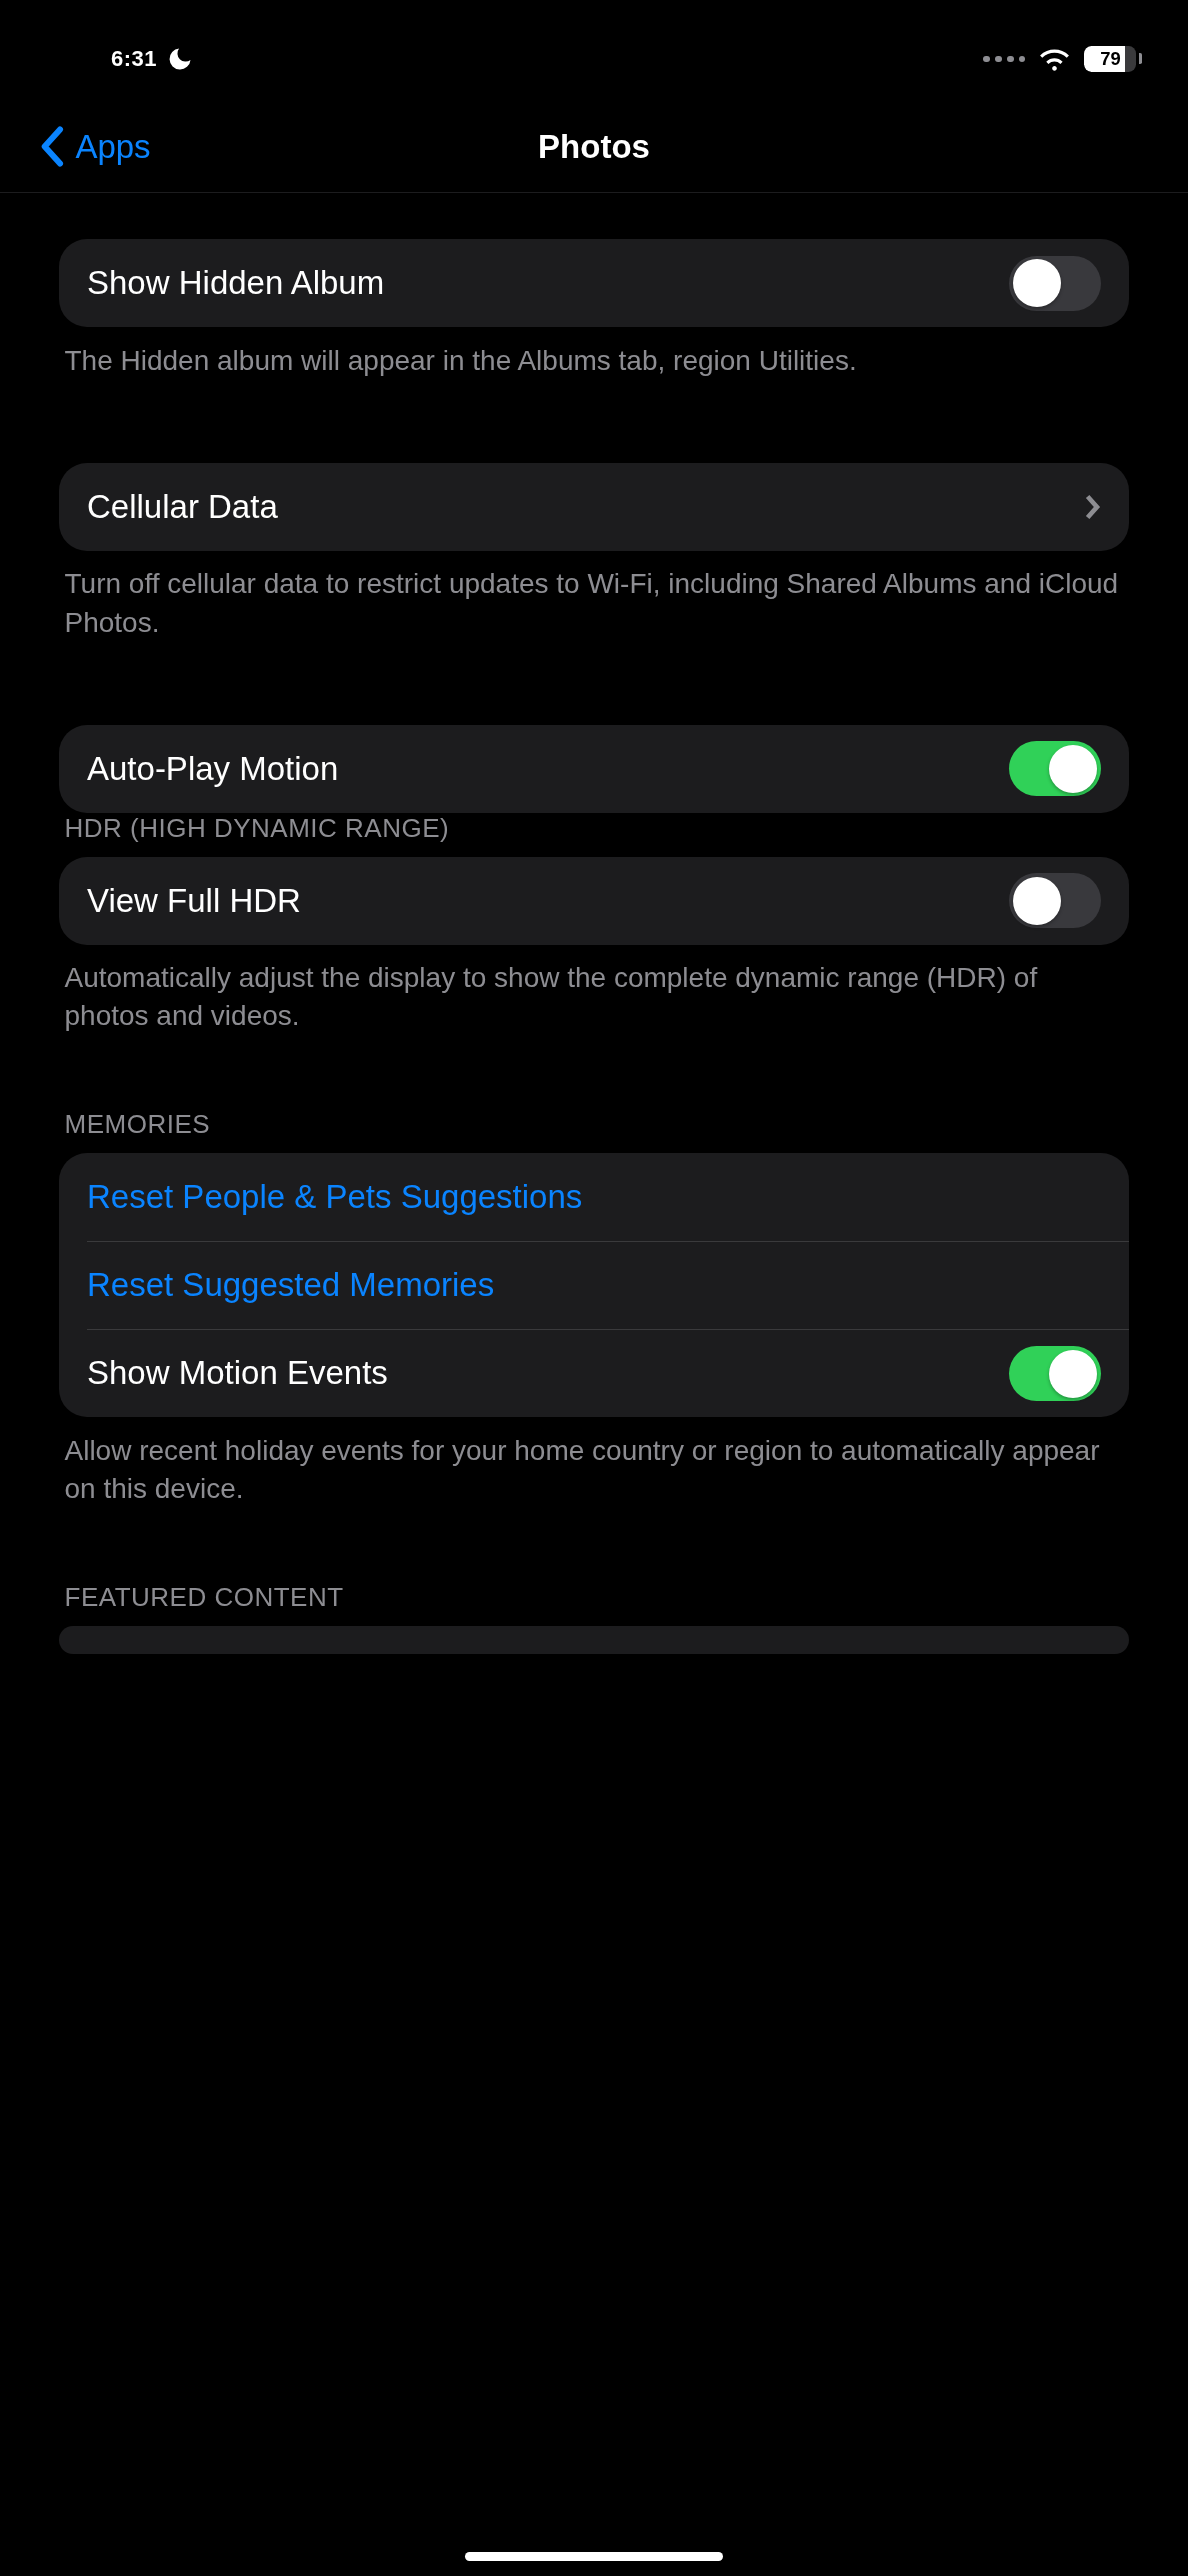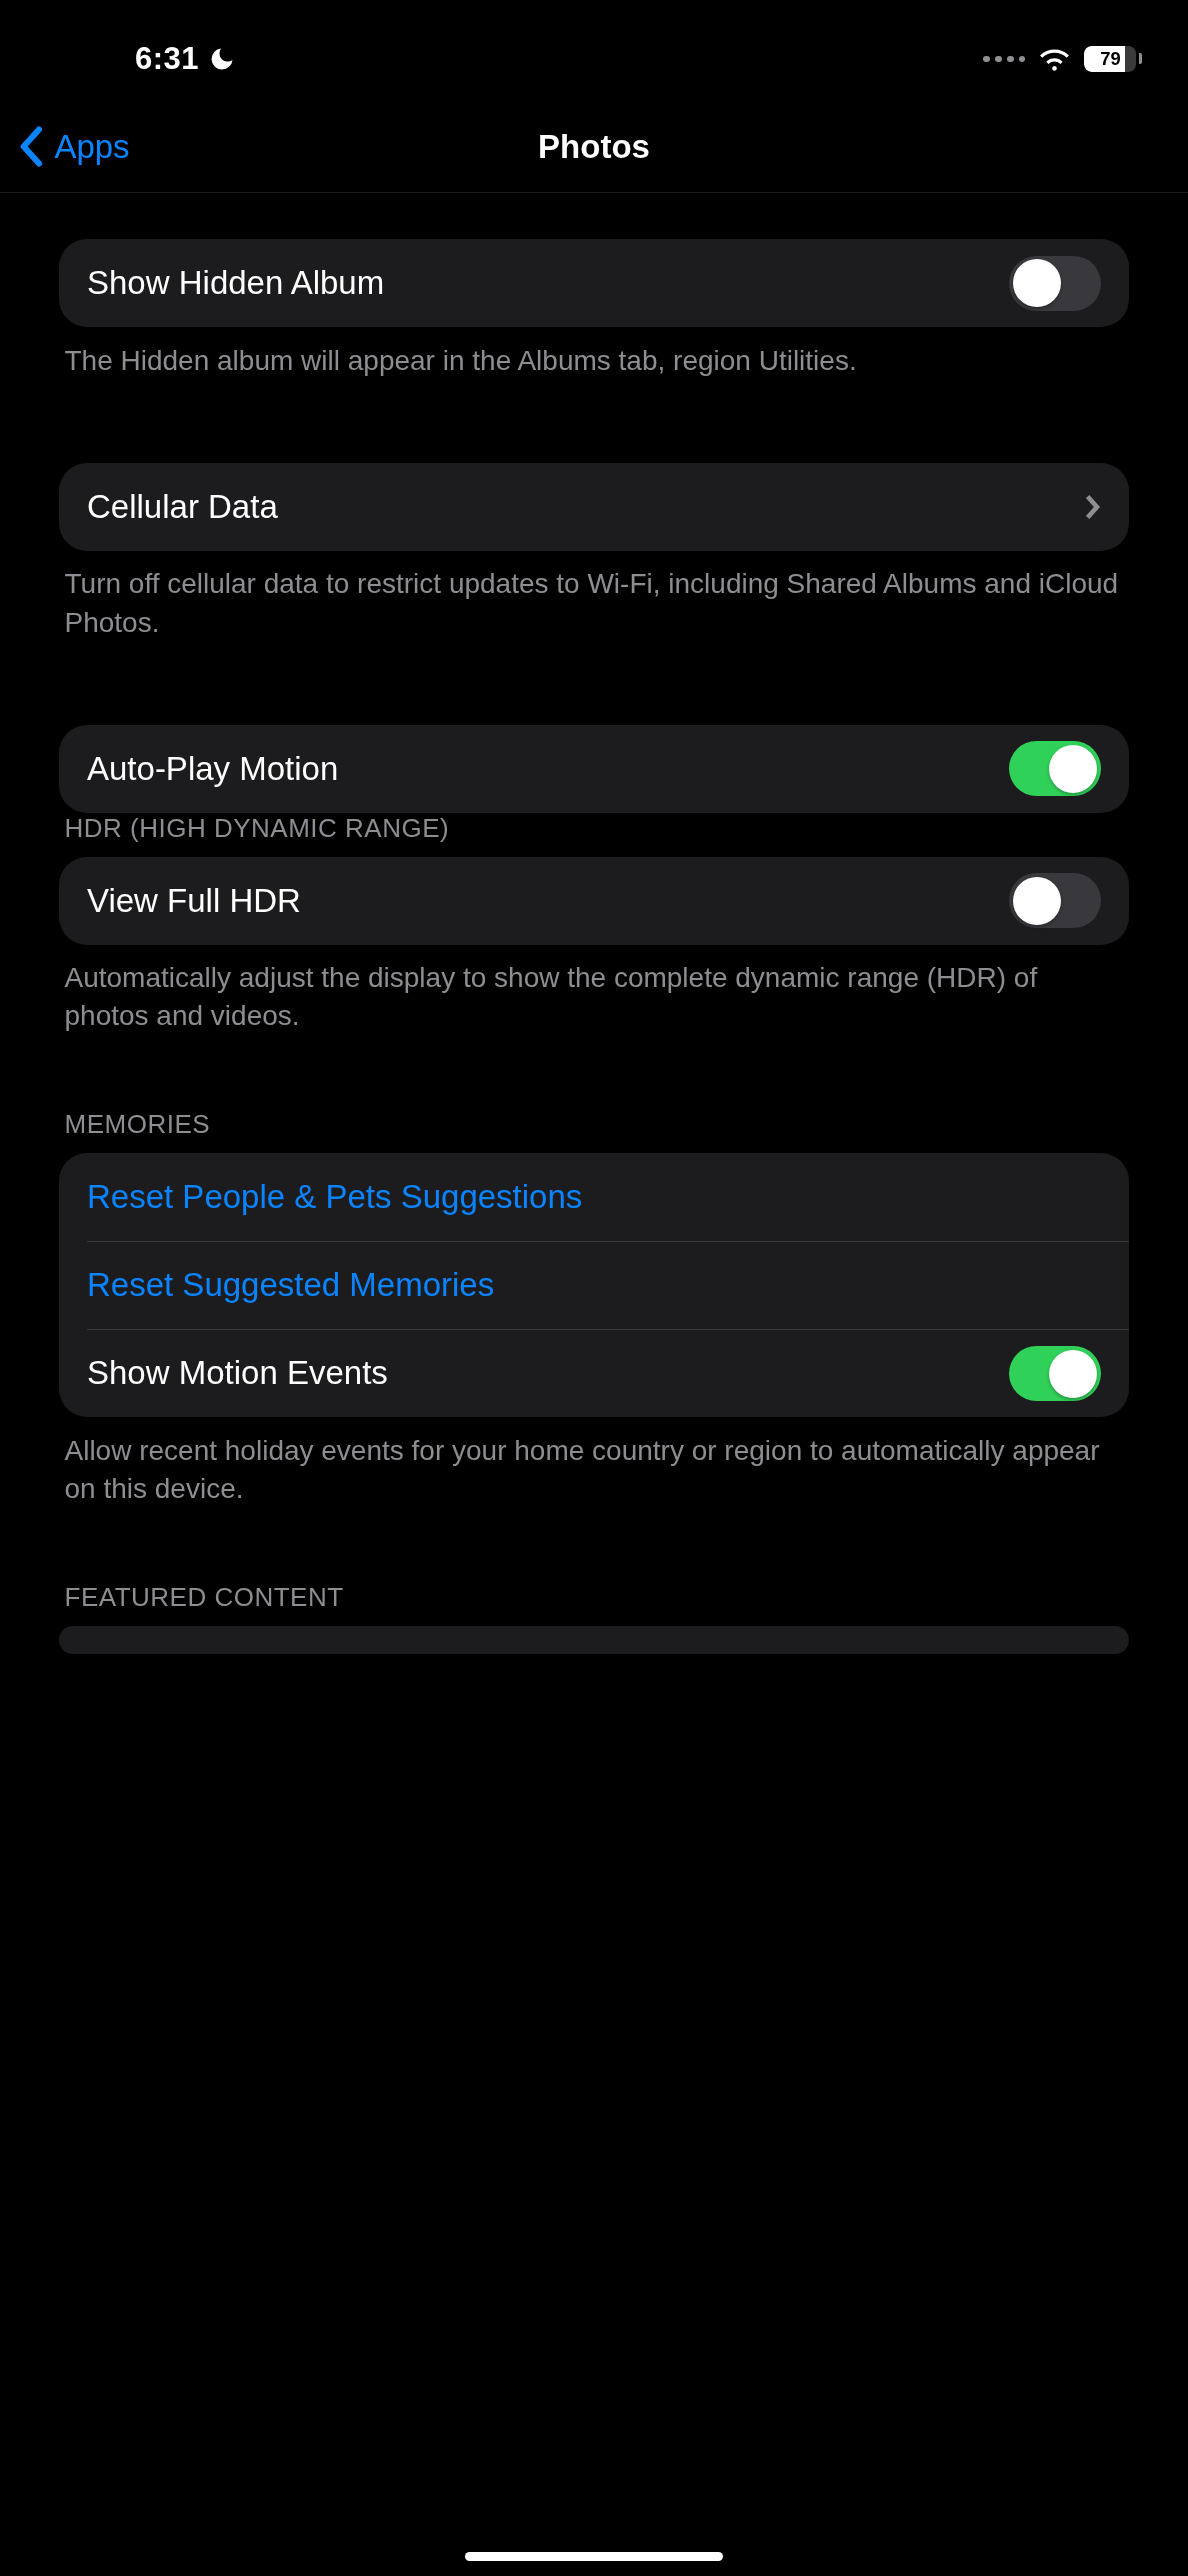--- a/index.html
+++ b/index.html
@@ -1,35 +1,35 @@
 <!DOCTYPE html>
 <html style="font-size:14.7px"><head>
 <meta charset="utf-8">
 <style>
   * { margin: 0; padding: 0; box-sizing: border-box; -webkit-font-smoothing: antialiased; }
   html, body { width: 1188px; height: 2576px; background: #000; color: #fff; font-family: -apple-system, "SF Pro Text", "Helvetica Neue", Arial, sans-serif; overflow: hidden; }
 
   
   .status-bar { position: relative; height: 101px; display: flex; align-items: center; justify-content: space-between; padding: 16.6px 46px 0 111px; }
   .status-left { display: flex; align-items: center; gap: 9.2px; }
-  .status-time { font-size: 31px; font-weight: 600; letter-spacing: 0.5px; margin-left: 24px; }
+  .status-time { font-size: 22px; font-weight: 600; letter-spacing: 0.5px; }
   .moon-icon { width: 28px; height: 28px; }
   .status-right { display: flex; align-items: center; gap: 13px; }
   .dots { display: flex; gap: 5.5px; align-items: flex-end; }
   .dots span { width: 6.4px; height: 6.4px; background: #8e8e93; border-radius: 50%; }
   .wifi-icon { width: 33px; height: 26px; }
   .battery { display: flex; align-items: center; gap: 2.8px; }
   .battery-body { position: relative; width: 52px; height: 26px; border-radius: 7.4px; background: #3a3a3c; overflow: hidden; }
   .battery-fill { position: absolute; left: 0; top: 0; bottom: 0; width: 79%; background: #fff; border-radius: 7.4px 0 0 7.4px; }
   .battery-text { position: absolute; inset: 0; display: flex; align-items: center; justify-content: center; font-size: 18.4px; font-weight: 600; color: #000; z-index: 2; }
   .battery-cap { width: 2.8px; height: 11px; background: #8e8e93; border-radius: 0 1.8px 1.8px 0; }
 
   
   .nav-bar { position: relative; height: 92px; display: flex; align-items: center; border-bottom: 0.9px solid #1c1c1e; }
-  .nav-back { position: absolute; left: 14px; top: 0; bottom: 0; display: flex; align-items: center; gap: 7.4px; color: #0a84ff; font-size: 33px; }
+  .nav-back { position: absolute; left: 35px; top: 0; bottom: 0; display: flex; align-items: center; gap: 7.4px; color: #0a84ff; font-size: 33px; }
   .nav-back svg { width: 33px; height: 41px; }
   .nav-title { flex: 1; text-align: center; font-size: 33px; font-weight: 600; }
 
   
   .content { padding: 0 59px; }
   .section-header { color: #8d8d92; font-size: 26px; letter-spacing: 0.5px; padding: 0 0 13px 5.5px; text-transform: uppercase; }
   .section-footer { color: #8d8d92; font-size: 28px; line-height: 1.36; padding: 14.7px 5.5px 0 5.5px; }
 
   .group { background: #1c1c1e; border-radius: 28px; overflow: hidden; }
   .row { display: flex; align-items: center; min-height: 88px; padding: 0 28px; position: relative; }

